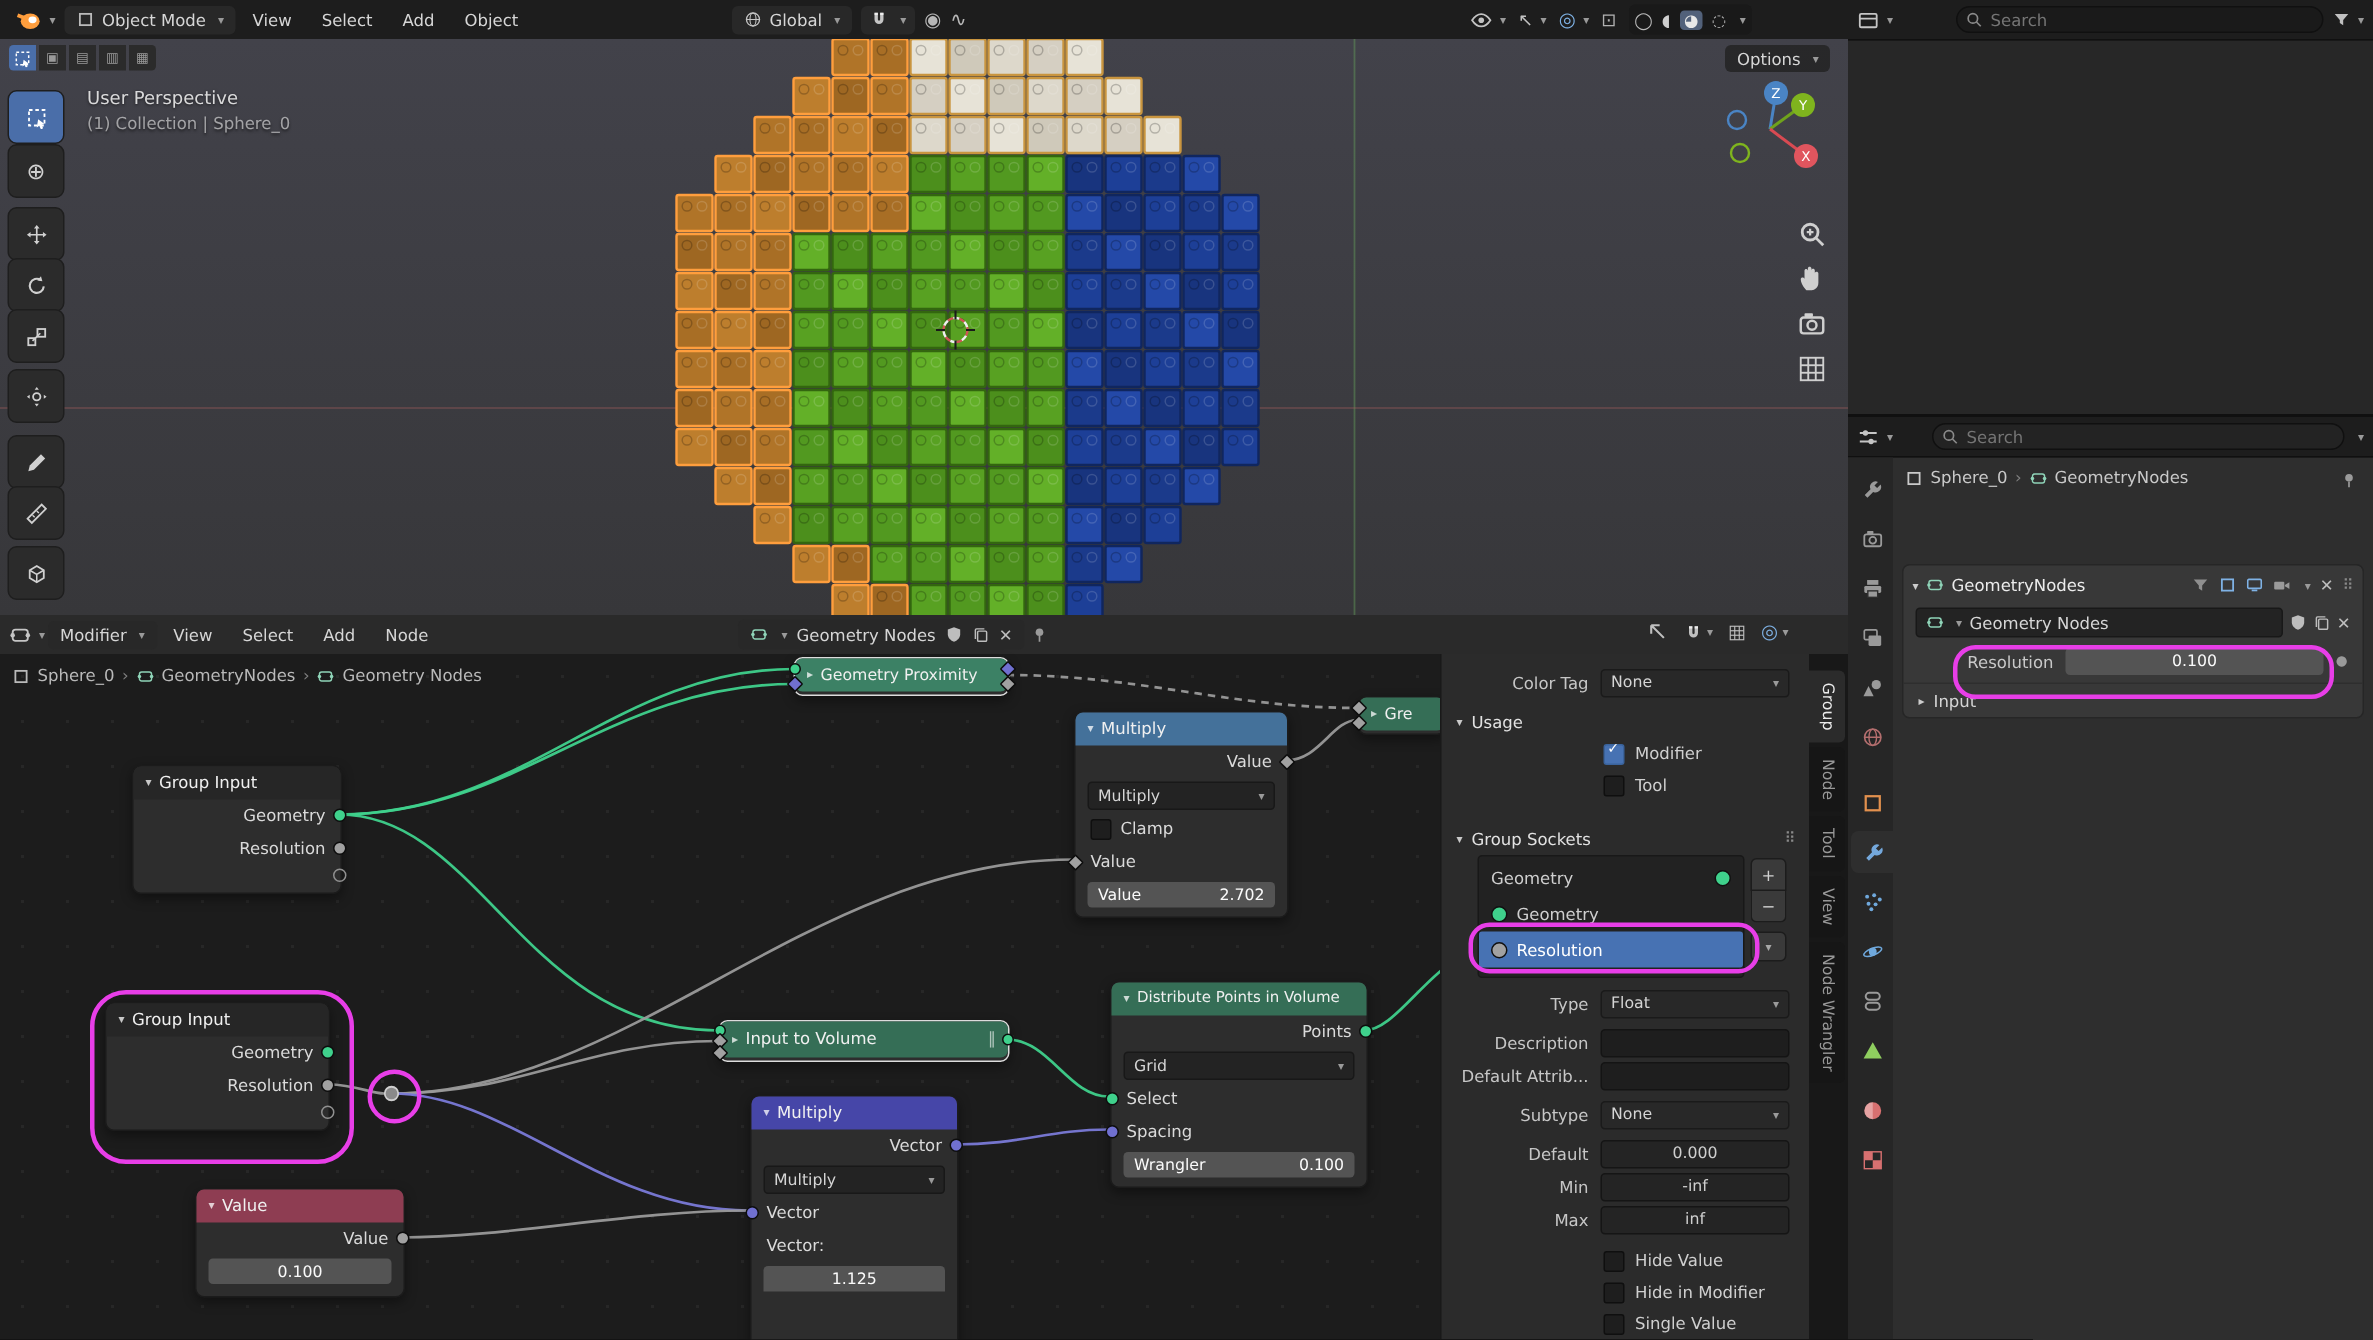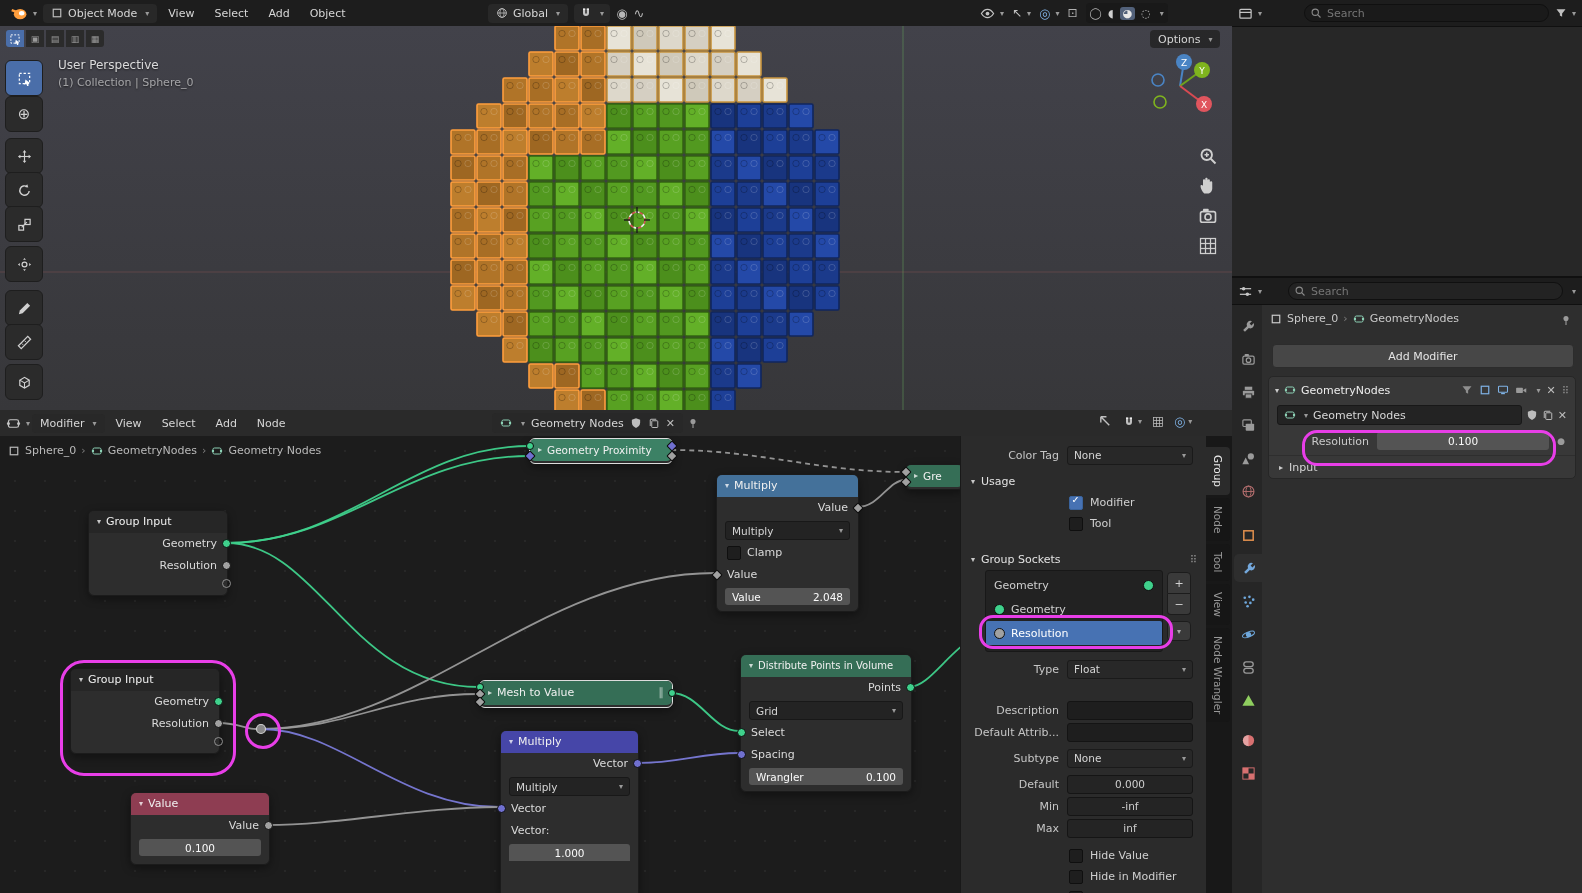--- a/index.html
+++ b/index.html
@@ -1148,21 +1148,21 @@
         <span>Multiply</span>
         <span class="caret">▾</span>
       </div>
     <div class="row flex" style="gap:6px;">
         <span class="cb"></span>
         <span>Clamp</span>
       </div>
     <div class="row"><span>Value</span><span class="sk skd l" style="background:#a1a1a1;"></span></div>
     <div class="slider" style="margin-bottom:6px;">
         <span>Value</span>
-        <span>2.048</span>
+        <span>2.702</span>
       </div>
   </div>
 
   <div class="node" style="left:905px;top:464px;width:57px;height:24px;">
     <div class="nhd" style="background:#356e56;border-radius:5px;height:22px;font-size:10.5px;">
         <span class="nar">▸</span>
         <span>Gre</span>
       </div>
     <span class="sk skd l" style="top:3px;background:#a1a1a1;"></span>
     <span class="sk skd l" style="top:13px;background:#a1a1a1;"></span>
@@ -1176,21 +1176,21 @@
     <div class="row right"><span>Geometry</span><span class="sk r" style="background:#3fd18c;"></span></div>
     <div class="row right"><span>Resolution</span><span class="sk r" style="background:#a1a1a1;"></span></div>
     <div class="row" style="height:14px;">
         <span class="sk r hollow" style="top:2px;"></span>
       </div>
   </div>
 
   <div class="node sel" style="left:479px;top:680px;width:192px;height:26px;">
     <div class="nhd" style="background:#356e56;border-radius:5px;height:24px;">
         <span class="nar">▸</span>
-        <span>Mesh to Value</span>
+        <span>Input to Volume</span>
         <span style="margin-left:auto;color:rgba(255,255,255,.6);">∥</span>
       </div>
     <span class="sk l" style="top:2px;background:#3fd18c;width:8px;height:8px;"></span>
     <span class="sk skd l" style="top:9px;background:#a1a1a1;"></span>
     <span class="sk skd l" style="top:17px;background:#a1a1a1;"></span>
     <span class="sk r" style="top:8px;background:#3fd18c;width:8px;height:8px;"></span>
   </div>
 
   <div class="node" style="left:740px;top:654px;width:170px;">
     <div class="nhd" style="background:#356e56;font-size:10px;">
@@ -1227,21 +1227,21 @@
         <span>Multiply</span>
       </div>
     <div class="row right"><span>Vector</span><span class="sk r" style="background:#7070d0;"></span></div>
     <div class="nodedd">
         <span>Multiply</span>
         <span class="caret">▾</span>
       </div>
     <div class="row"><span>Vector</span><span class="sk l" style="background:#7070d0;"></span></div>
     <div class="row"><span>Vector:</span></div>
     <div class="slider center" style="border-radius:3px 3px 0 0;margin-bottom:0;">
-        <span>1.000</span>
+        <span>1.125</span>
       </div>
   </div>
 
   <div class="abs" style="left:960px;top:436px;width:246px;height:457px;background:#2b2b2b;border-left:1px solid #191919;">
     <div class="prow" style="margin-top:8px;">
       <span class="plab">Color Tag</span>
       <span class="pdd">
           <span>None</span>
           <span class="caret">▾</span>
         </span>
@@ -1283,21 +1283,21 @@
       <div style="height:18px;margin-top:6px;background:#3a3a3a;border:1px solid #1c1c1c;border-radius:4px;display:flex;align-items:center;justify-content:center;color:#a8a8a8;font-size:8px;">▾</div>
     </div>
     <div style="position:absolute;top:222px;width:246px;">
       <div class="prow">
           <span class="plab">Type</span>
           <span class="pdd">
             <span>Float</span>
             <span class="caret">▾</span>
           </span>
         </div>
-      <div class="prow" style="margin-top:19px;">
+      <div class="prow" style="margin-top:4px;">
           <span class="plab">Description</span>
           <span class="pfield"></span>
         </div>
       <div class="prow">
           <span class="plab">Default Attrib...</span>
           <span class="pfield"></span>
         </div>
       <div class="prow" style="margin-top:4px;">
           <span class="plab">Subtype</span>
           <span class="pdd">
@@ -1397,23 +1397,20 @@
         <span style="color:#7e7e7e;">›</span>
       <svg class="ic ic12" style="color:#8fd4b8;">
           <use href="#s-nodes"></use>
         </svg>
       <span>GeometryNodes</span>
     </div>
     <svg class="ic ic12" style="position:absolute;left:328px;top:36px;color:#9a9a9a;">
         <use href="#s-pin"></use>
       </svg>
 
-    <div style="position:absolute;left:40px;top:66px;width:300px;height:22px;background:#474747;border:1px solid #2c2c2c;border-radius:4px;display:flex;align-items:center;justify-content:center;color:#e4e4e4;">
-      <span>Add Modifier</span>
-    </div>
 
     <div style="position:absolute;left:36px;top:98px;width:306px;background:#383838;border:1px solid #262626;border-radius:5px;">
       <div class="flex" style="height:26px;gap:5px;padding:0 6px;">
         <span class="nar">▾</span>
         <svg class="ic ic12" style="color:#8fd4b8;">
             <use href="#s-nodes"></use>
           </svg>
         <span style="color:#ececec;">GeometryNodes</span>
         <span class="flex" style="margin-left:auto;gap:6px;">
           <svg class="ic ic12" style="color:#8f8f8f;">

